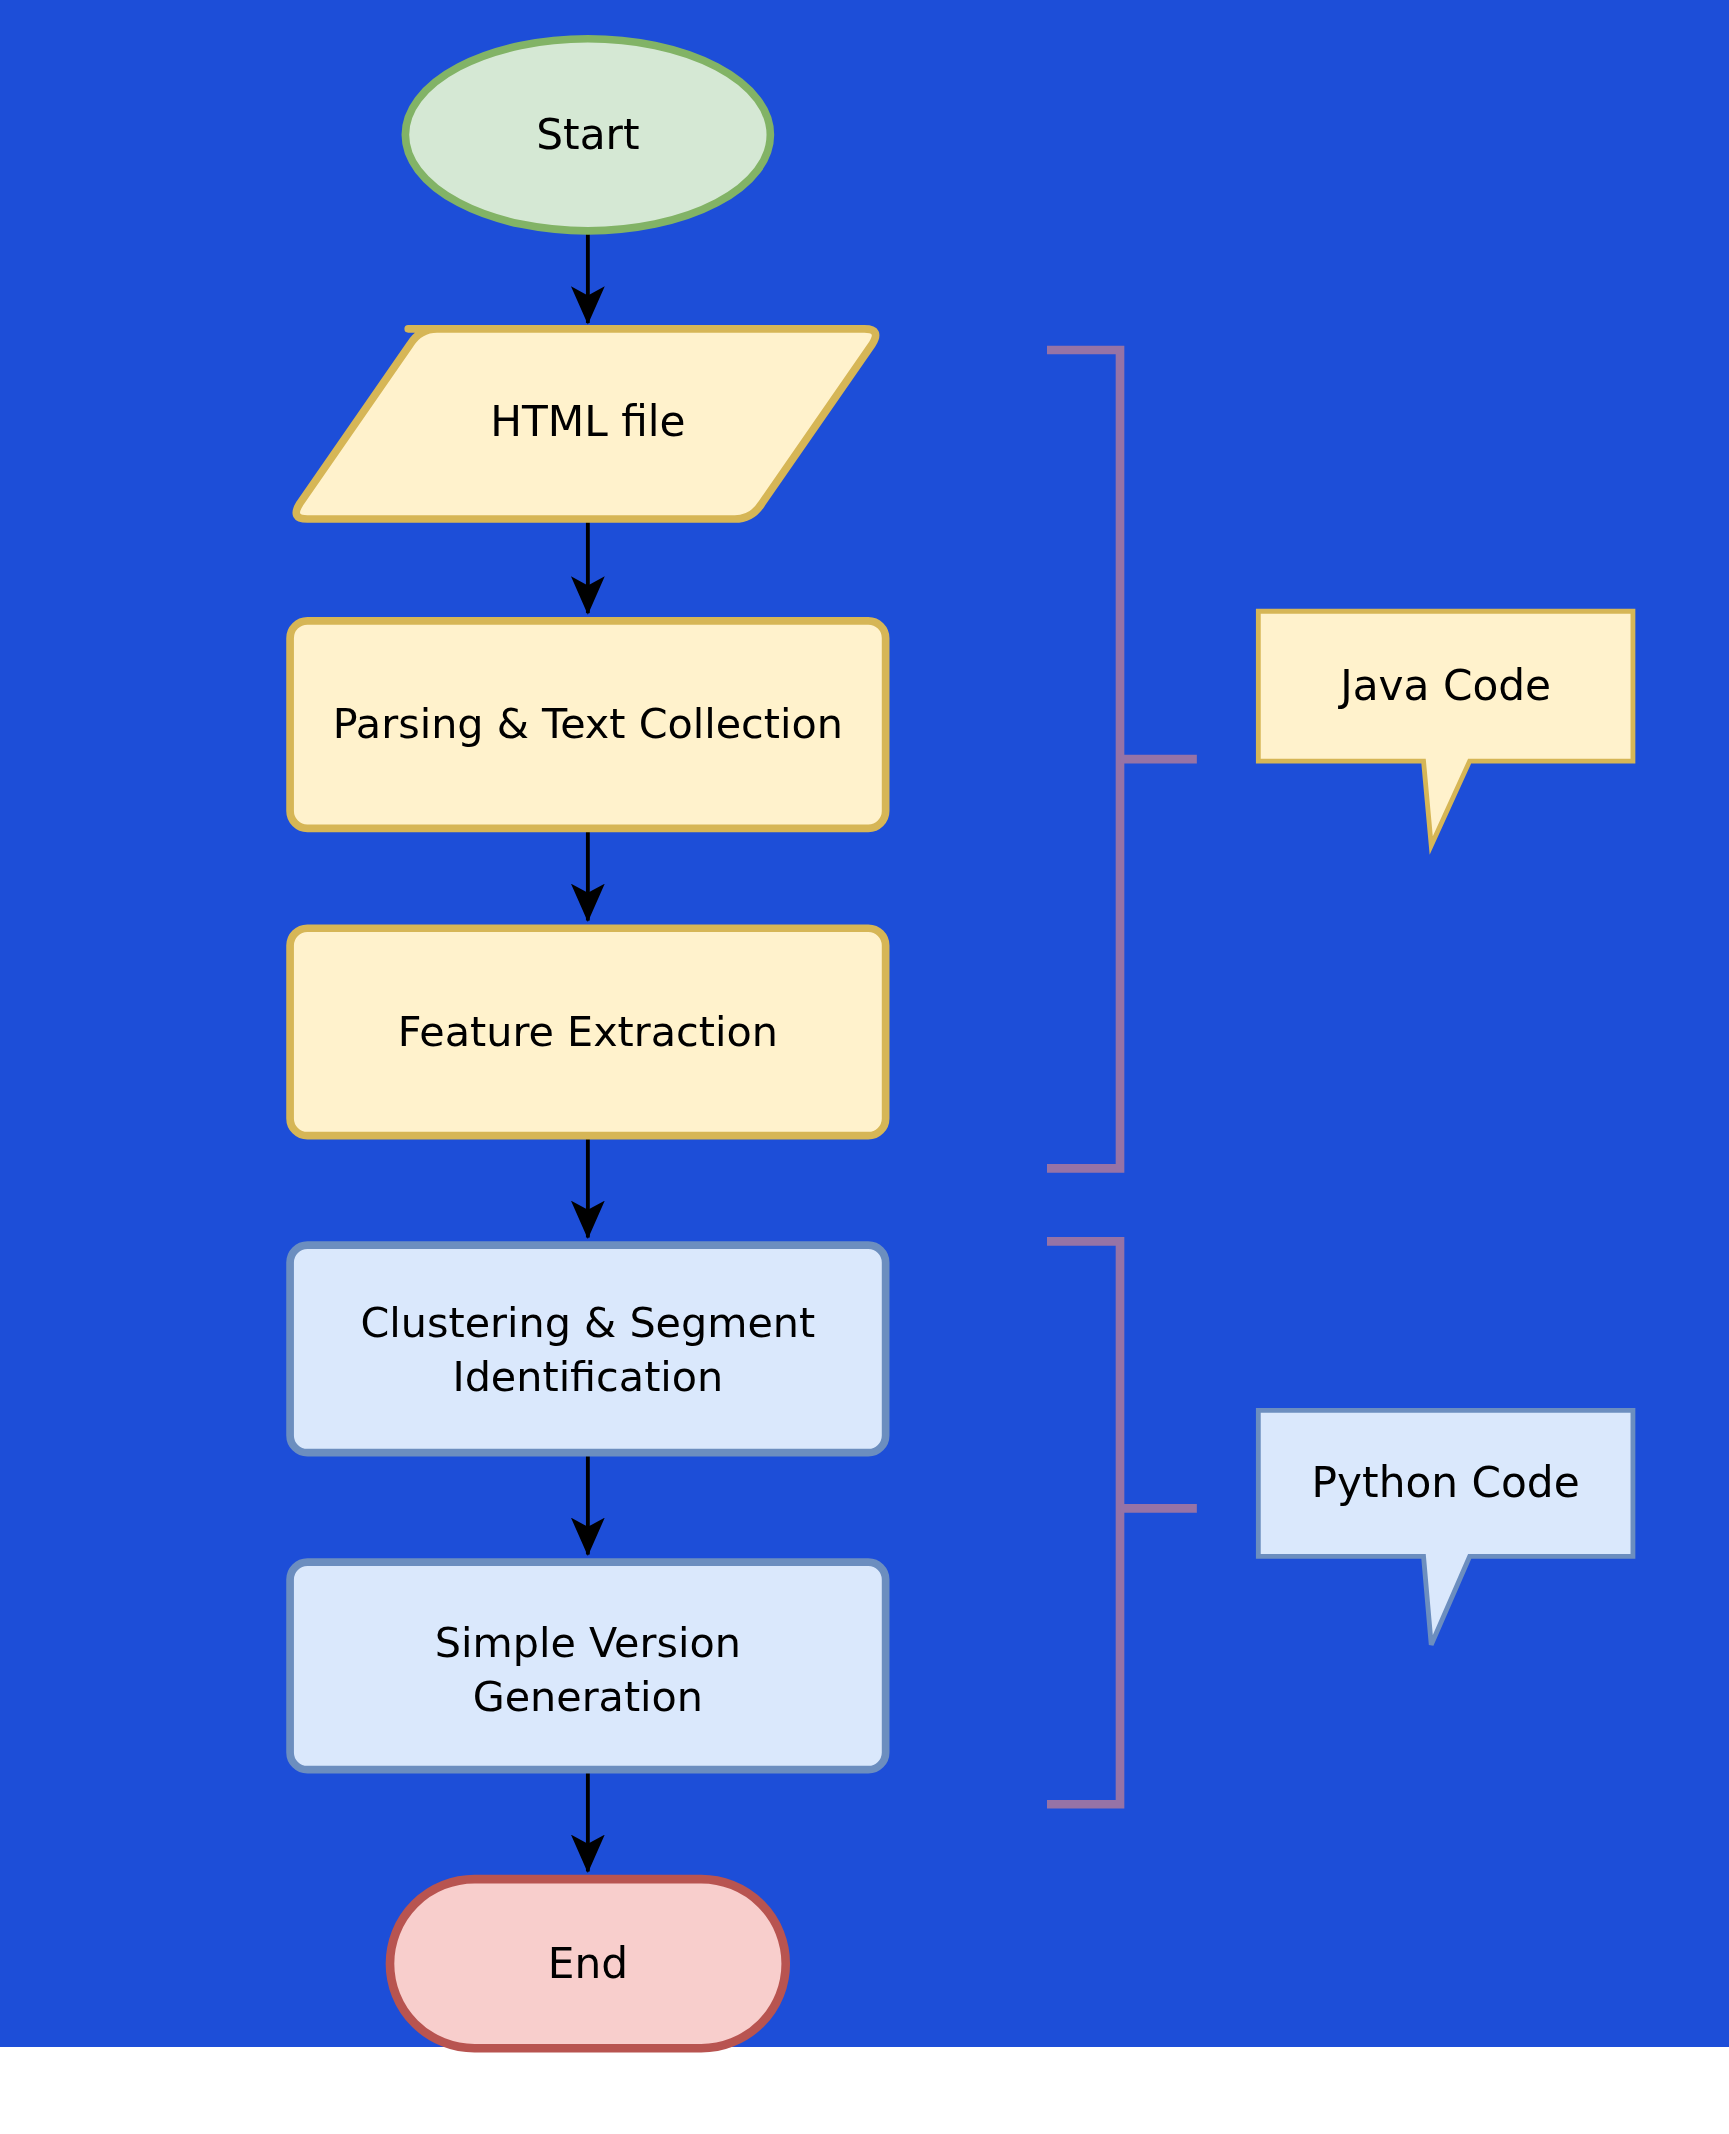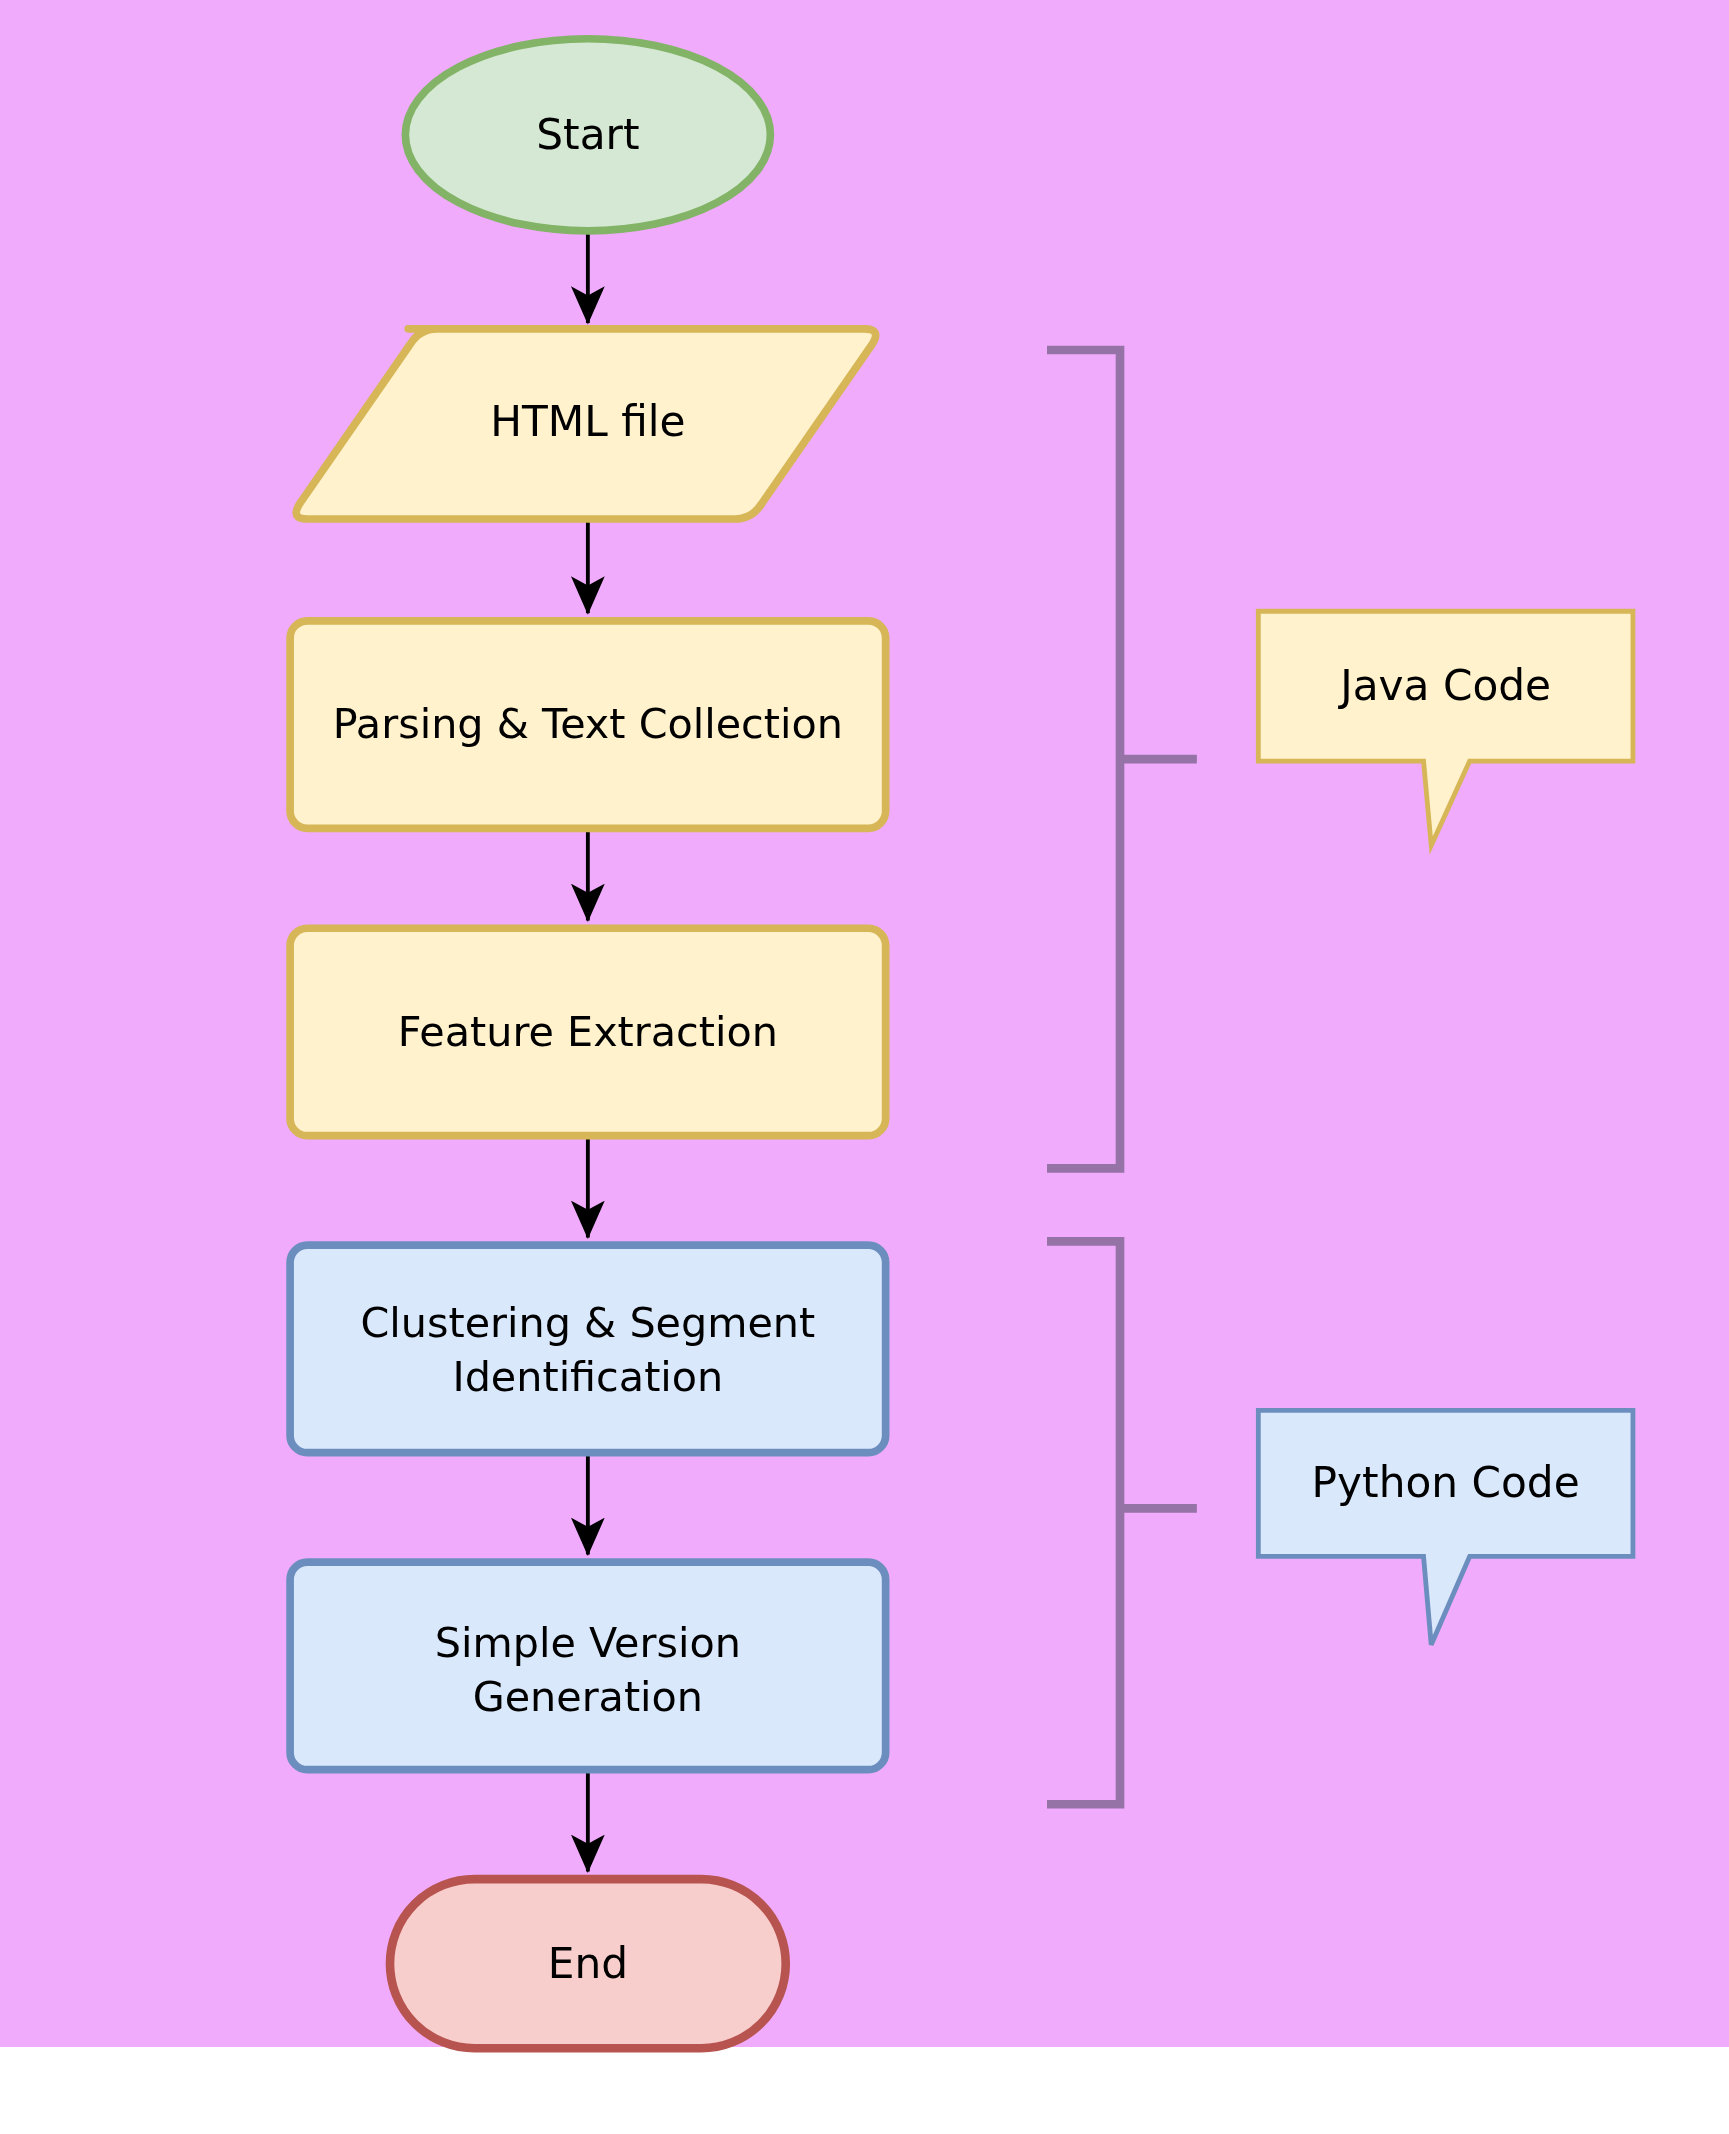--- a/index.html
+++ b/index.html
@@ -10,21 +10,21 @@
   body {
     width: 1729px;
     height: 2135px;
     font-family: "DejaVu Sans", sans-serif;
     overflow: hidden;
   }
   #canvas {
     position: relative;
     width: 1729px;
     height: 2047px;
-    background: #f0abfc;
+    background: #1d4ed8;
   }
   svg#diagram {
     position: absolute;
     top: 0;
     left: 0;
     width: 1729px;
     height: 2135px;
   }
   .node-label {
     font-family: "DejaVu Sans", sans-serif;

